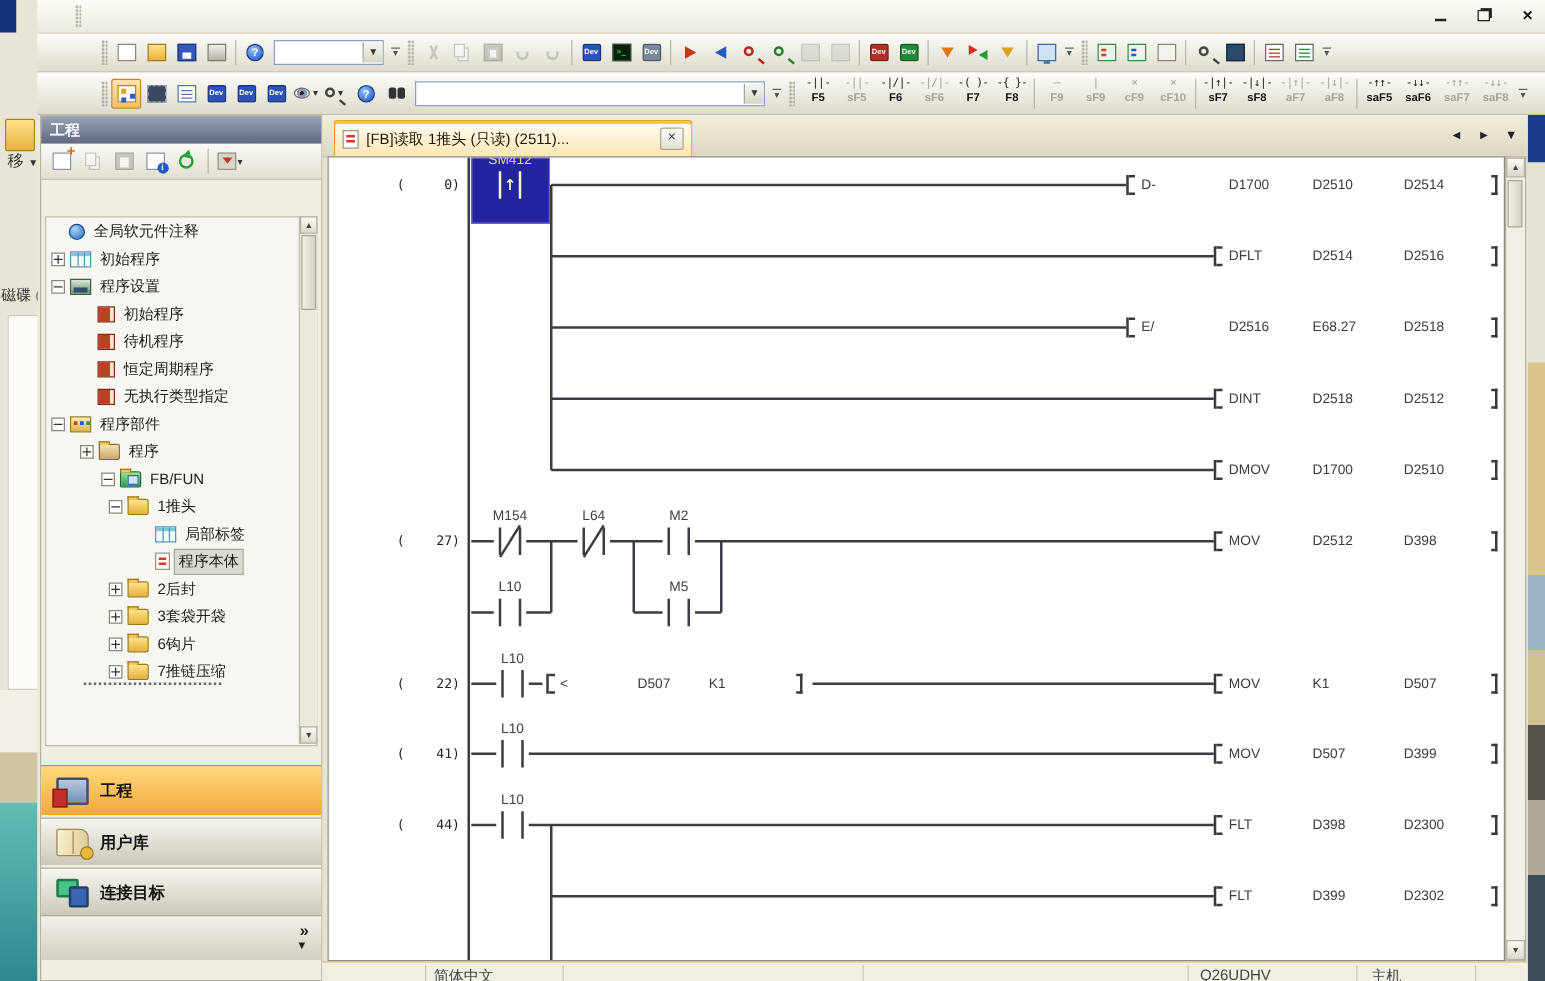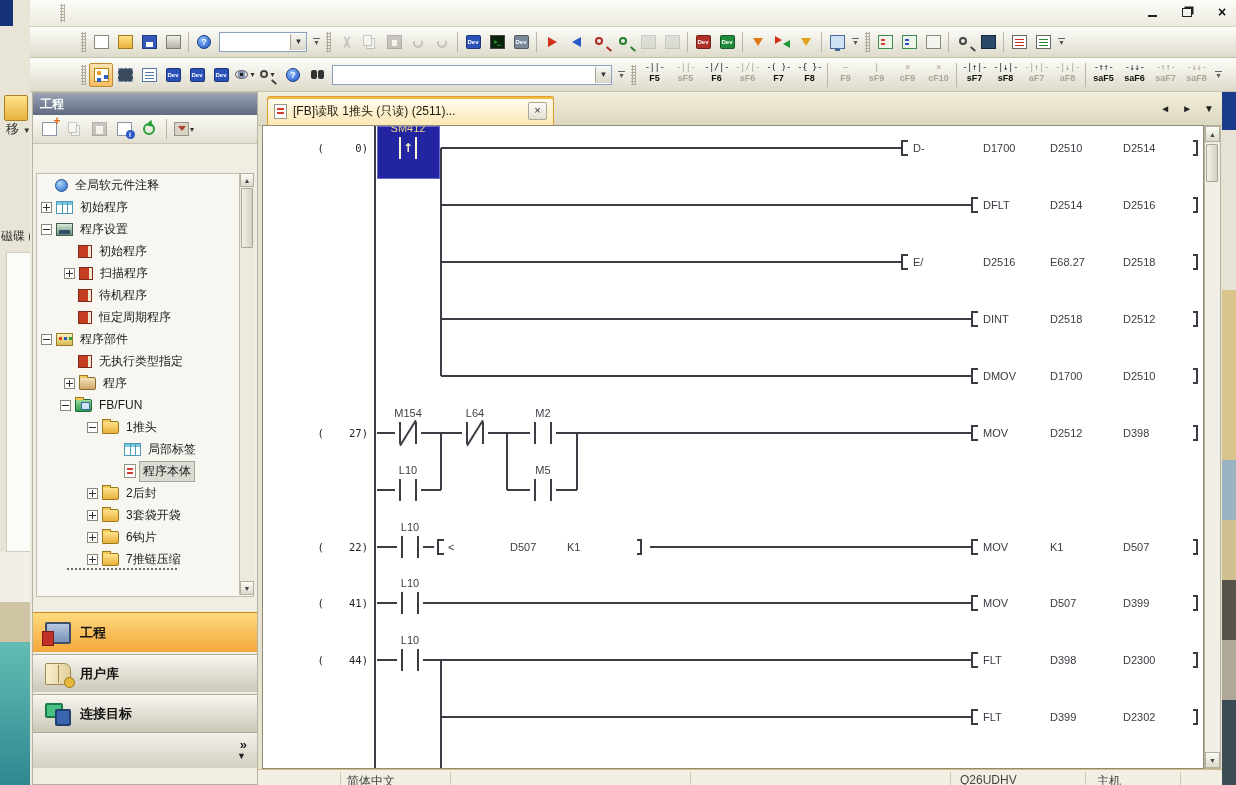--- a/index.html
+++ b/index.html
@@ -528,50 +528,45 @@
           <span class="tg"></span>
           <span class="ti ti-setting"></span>
           <span class="lbl">程序设置</span>
         </div>
         <div class="trow" style="padding-left: 27px;">
           <span class="tspace"></span>
           <span class="ti ti-book"></span>
           <span class="lbl">初始程序</span>
         </div>
         <div class="trow" style="padding-left: 27px;">
-          <span class="tg plus"></span>
-          <span class="ti ti-book"></span>
-          <span class="lbl">扫描程序</span>
-        </div>
-        <div class="trow" style="padding-left: 27px;">
           <span class="tspace"></span>
           <span class="ti ti-book"></span>
           <span class="lbl">待机程序</span>
         </div>
         <div class="trow" style="padding-left: 27px;">
           <span class="tspace"></span>
           <span class="ti ti-book"></span>
           <span class="lbl">恒定周期程序</span>
         </div>
+        <div class="trow" style="padding-left: 27px;">
+          <span class="tspace"></span>
+          <span class="ti ti-book"></span>
+          <span class="lbl">无执行类型指定</span>
+        </div>
         <div class="trow" style="padding-left: 4px;">
           <span class="tg"></span>
           <span class="ti ti-box"></span>
           <span class="lbl">程序部件</span>
         </div>
         <div class="trow" style="padding-left: 27px;">
-          <span class="tspace"></span>
-          <span class="ti ti-book"></span>
-          <span class="lbl">无执行类型指定</span>
-        </div>
-        <div class="trow" style="padding-left: 27px;">
           <span class="tg plus"></span>
           <span class="ti ti-folder2"></span>
           <span class="lbl">程序</span>
         </div>
-        <div class="trow" style="padding-left: 23px; text-align: center;">
+        <div class="trow" style="padding-left: 44px; text-align: center;">
           <span class="tg"></span>
           <span class="ti ti-folderfb"></span>
           <span class="lbl">FB/FUN</span>
         </div>
         <div class="trow" style="padding-left: 50px;">
           <span class="tg"></span>
           <span class="ti ti-folder"></span>
           <span class="lbl">1推头</span>
         </div>
         <div class="trow" style="padding-left: 73px;">

